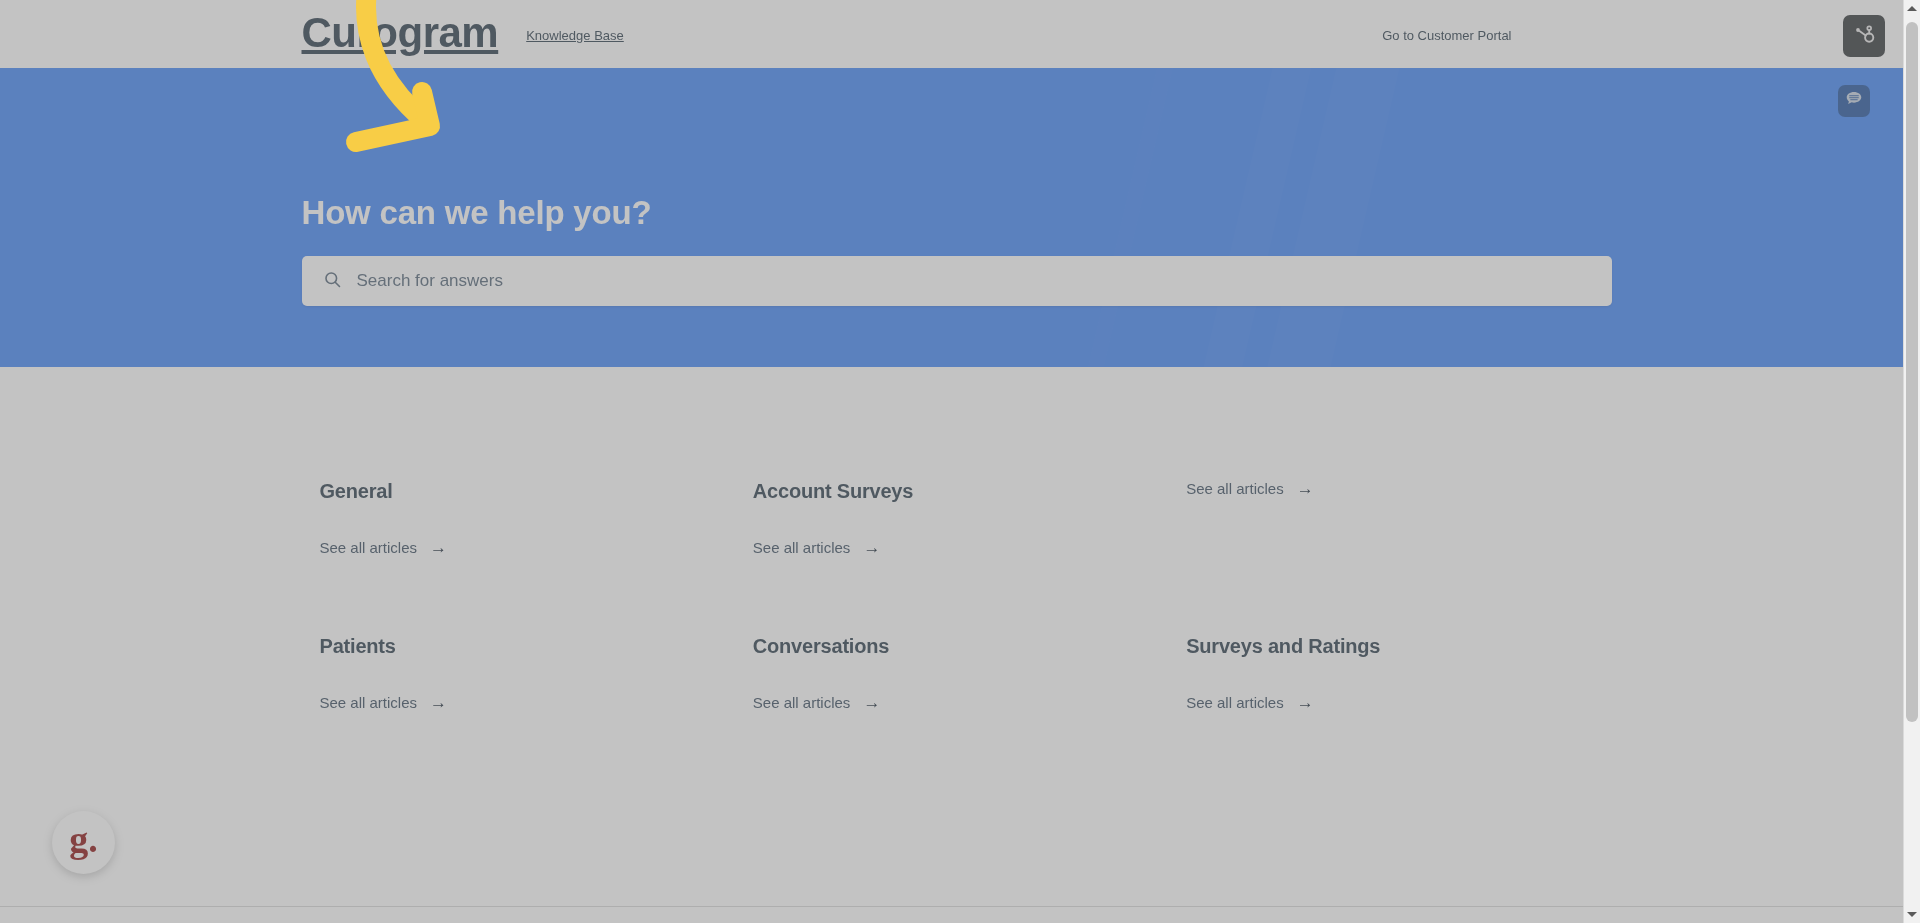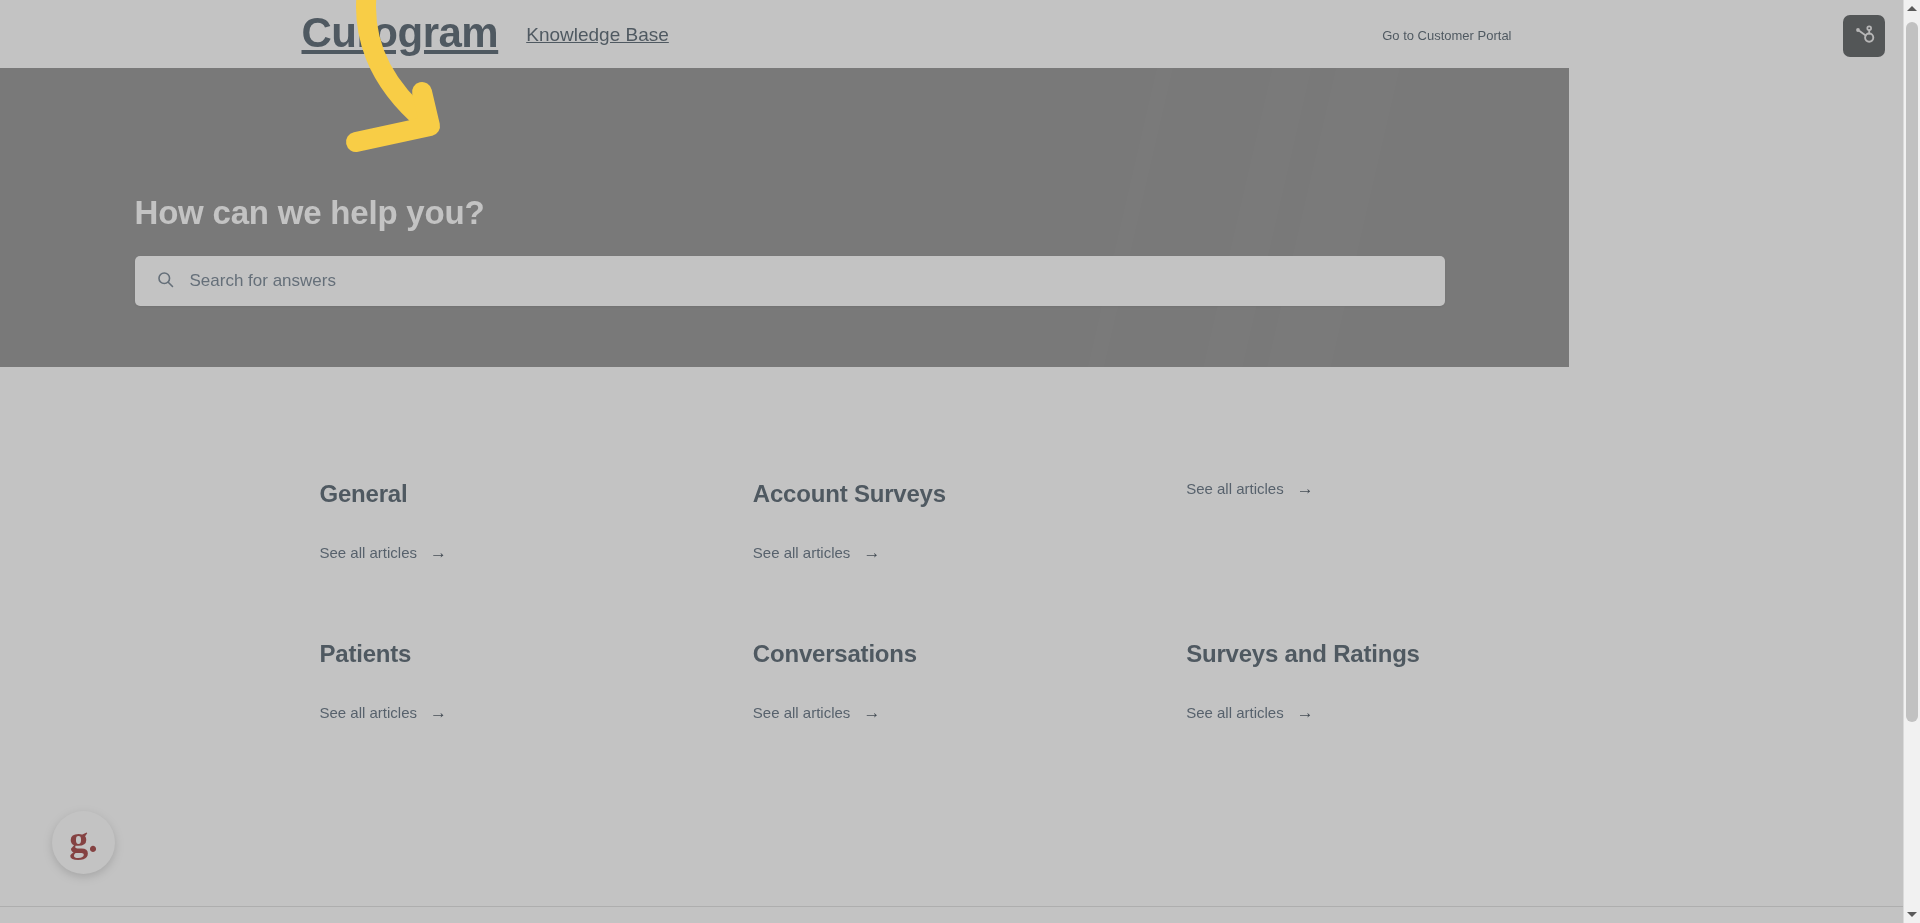--- a/index.html
+++ b/index.html
@@ -46,21 +46,21 @@
   }
   .brand-logo {
     font-size: 42px;
     font-weight: 700;
     letter-spacing: -0.5px;
     color: #253746;
     line-height: 1;
     padding-bottom: 4px;
   }
   .brand-kb {
-    font-size: 19px;
+    font-size: 13px;
     color: #253746;
     margin-left: 28px;
     white-space: nowrap;
   }
   .portal-link {
     position: absolute;
     right: 90px;
     font-size: 13px;
     color: #253746;
     white-space: nowrap;
@@ -78,23 +78,23 @@
     border-radius: 7px;
     display: flex;
     align-items: center;
     justify-content: center;
   }
 
   
   #hero {
     position: absolute;
     left: 0; top: 68px;
-    width: 1569px;
+    width: 1903px;
     height: 299px;
-    background: #737373;
+    background: #3b82f6;
     overflow: hidden;
   }
   .hero-slash {
     position: absolute;
     top: -120px;
     width: 38px;
     height: 560px;
     background: rgba(255,255,255,0.022);
     transform: rotate(13deg);
     border-radius: 20px;
@@ -171,21 +171,21 @@
     margin: 0 auto;
     padding-top: 113px;
     display: grid;
     grid-template-columns: repeat(3, 1fr);
     row-gap: 78px;
   }
   .cat-card {
     padding-left: 18px;
   }
   .cat-title {
-    font-size: 24px;
+    font-size: 20px;
     font-weight: 700;
     color: #253746;
     letter-spacing: -0.2px;
     margin-bottom: 36px;
   }
   .cat-link {
     display: inline-flex;
     align-items: center;
     gap: 13px;
     font-size: 15px;

